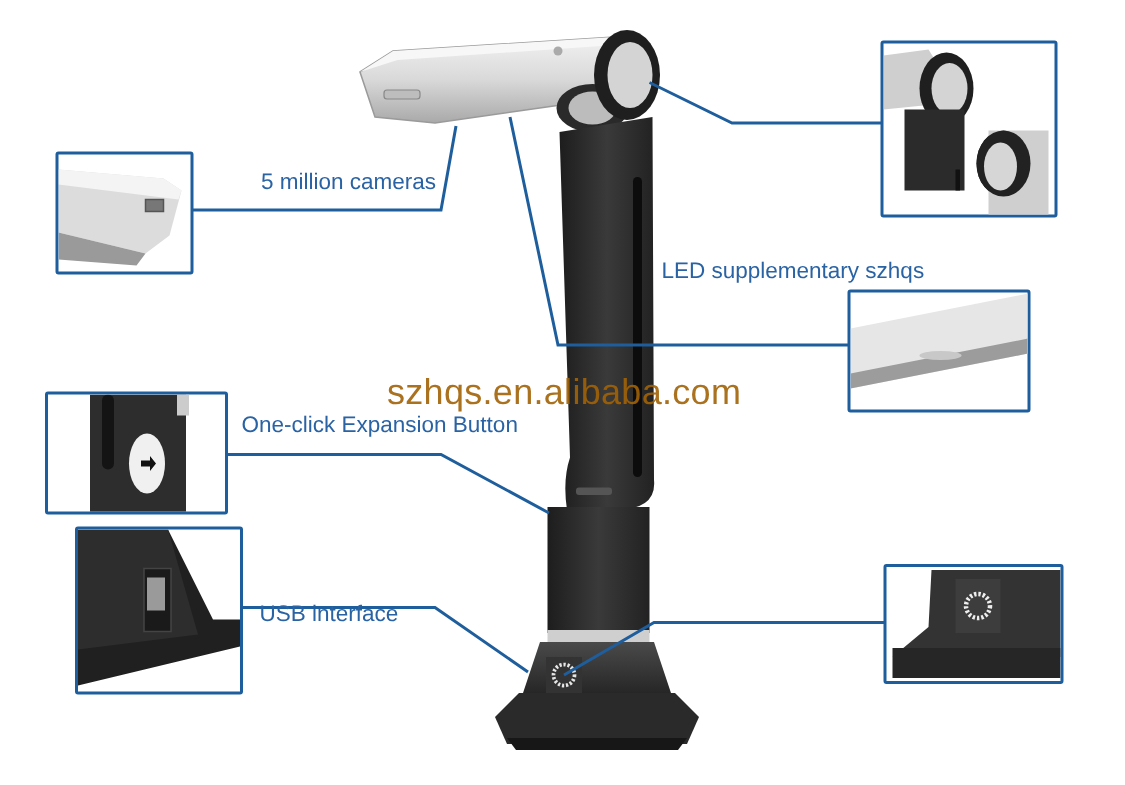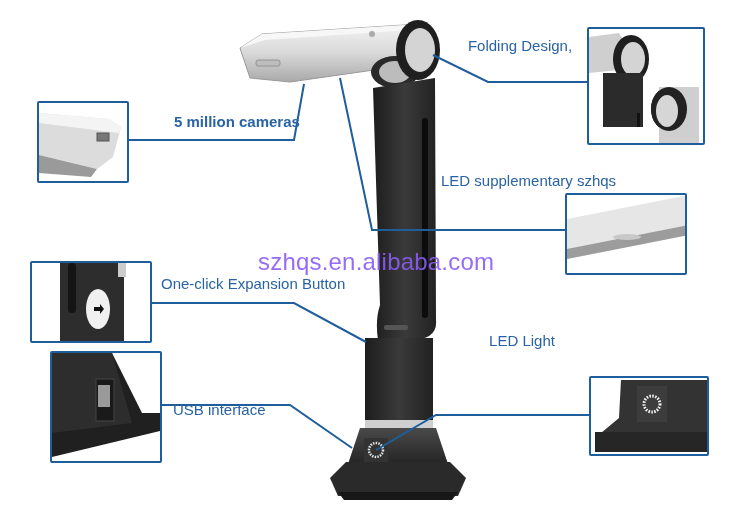--- a/index.html
+++ b/index.html
@@ -1,20 +1,20 @@
 <!DOCTYPE html>
 <html><head>
 <meta charset="utf-8">
 <style>
   html, body { margin:0; padding:0; background:#ffffff; }
   body { width:750px; height:523px; position:relative; overflow:hidden; font-family:"Liberation Sans", sans-serif; }
   .label { position:absolute; color:#2a63a4; font-size:15px; line-height:18px; white-space:nowrap; }
   .label.center { text-align:center; }
   .inset { position:absolute; border:2px solid #1f5e9c; border-radius:2px; background:#fff; overflow:hidden; box-sizing:border-box; }
-  .watermark { position:absolute; left:258px; top:248px; font-size:24px; color:#8b5cf6; opacity:0.9; letter-spacing:0.2px; }
+  .watermark { position:absolute; left:258px; top:248px; font-size:24px; color:#a16207; opacity:0.9; letter-spacing:0.2px; }
   svg.abs { position:absolute; left:0; top:0; }
 </style>
 </head>
 <body>
 
 <svg class="abs" width="750" height="523">
   <defs>
     <linearGradient id="silver" x1="0" y1="0" x2="0" y2="1">
       <stop offset="0" stop-color="#f2f2f2"></stop>
       <stop offset="0.5" stop-color="#d9d9d9"></stop>
@@ -78,34 +78,32 @@
     <polyline points="150,303 294,303 366,342"></polyline>
 
     <polyline points="160,405 290,405 352,448"></polyline>
 
     <polyline points="376,450 436,415 590,415"></polyline>
   </g>
 </svg>
 
 <div class="watermark">szhqs.en.alibaba.com</div>
 
-<div class="label" style="left:174px; top:113px;font-weight:bold;">5 million cameras</div>
+<div class="label" style="left:174px; top:113px;">5 million cameras</div>
 
 <div class="label center" style="left:458px; top:37px; width:124px;">
-  <div>Folding Design,</div>
 </div>
 
 <div class="label" style="left:441px; top:172px;">LED supplementary szhqs</div>
 
 <div class="label" style="left:161px; top:275px;">One-click Expansion Button</div>
 
 <div class="label" style="left:173px; top:401px;">USB interface</div>
 
 <div class="label center" style="left:438px; top:332px; width:168px;">
-  <div>LED Light</div>
 </div>
 
 <div class="inset" style="left:37px; top:101px; width:92px; height:82px;">
   <svg width="92" height="82">
     <polygon points="0,10 70,16 82,24 74,54 58,66 0,52" fill="#dcdcdc"></polygon>
     <polygon points="0,10 70,16 82,24 80,30 0,20" fill="#f4f4f4"></polygon>
     <polygon points="0,52 58,66 52,74 0,70" fill="#9a9a9a"></polygon>
     <rect x="58" y="30" width="12" height="8" fill="#777" stroke="#555"></rect>
   </svg>
 </div>

